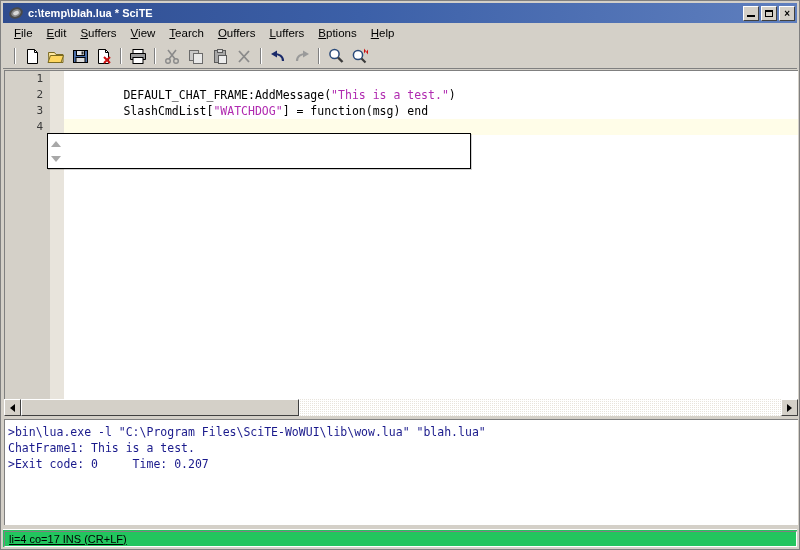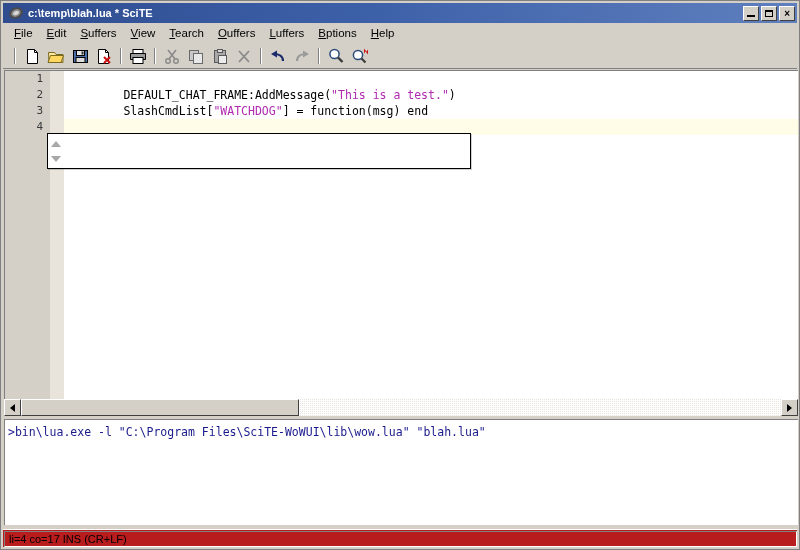--- a/index.html
+++ b/index.html
@@ -287,25 +287,26 @@
     line-height: 16px;
     color: #1a1a8c;
     white-space: pre;
   }
 
   
   .statusbar {
     position: absolute;
     left: 2px; bottom: 2px;
     width: 794px; height: 18px;
-    background: #b91c1c;
+    background: #22c55e;
     border-top: 1px solid #ffffff;
     box-sizing: border-box;
     display: flex;
     align-items: center;
+    text-decoration: underline;
   }
   .status-cell {
     height: 16px;
     margin: 1px 0 1px 1px;
     padding: 0 4px;
     border-top: 1px solid #808080;
     border-left: 1px solid #808080;
     border-right: 1px solid #ffffff;
     border-bottom: 1px solid #ffffff;
     box-sizing: border-box;
@@ -509,19 +510,21 @@
     <div class="sb-track">
       <div class="sb-thumb"></div>
     </div>
     <div class="sb-arrow">
         <i class="tri-r"></i>
       </div>
   </div>
 
   <div class="output">
     <div class="out-line">&gt;bin\lua.exe -l "C:\Program Files\SciTE-WoWUI\lib\wow.lua" "blah.lua"</div>
+    <div class="out-line">ChatFrame1: This is a test.</div>
+    <div class="out-line">&gt;Exit code: 0     Time: 0.207</div>
   </div>
 
   <div class="statusbar">
     <div class="status-cell grow">li=4 co=17 INS (CR+LF)</div>
   </div>
 
 </div>
 
 </body></html>

